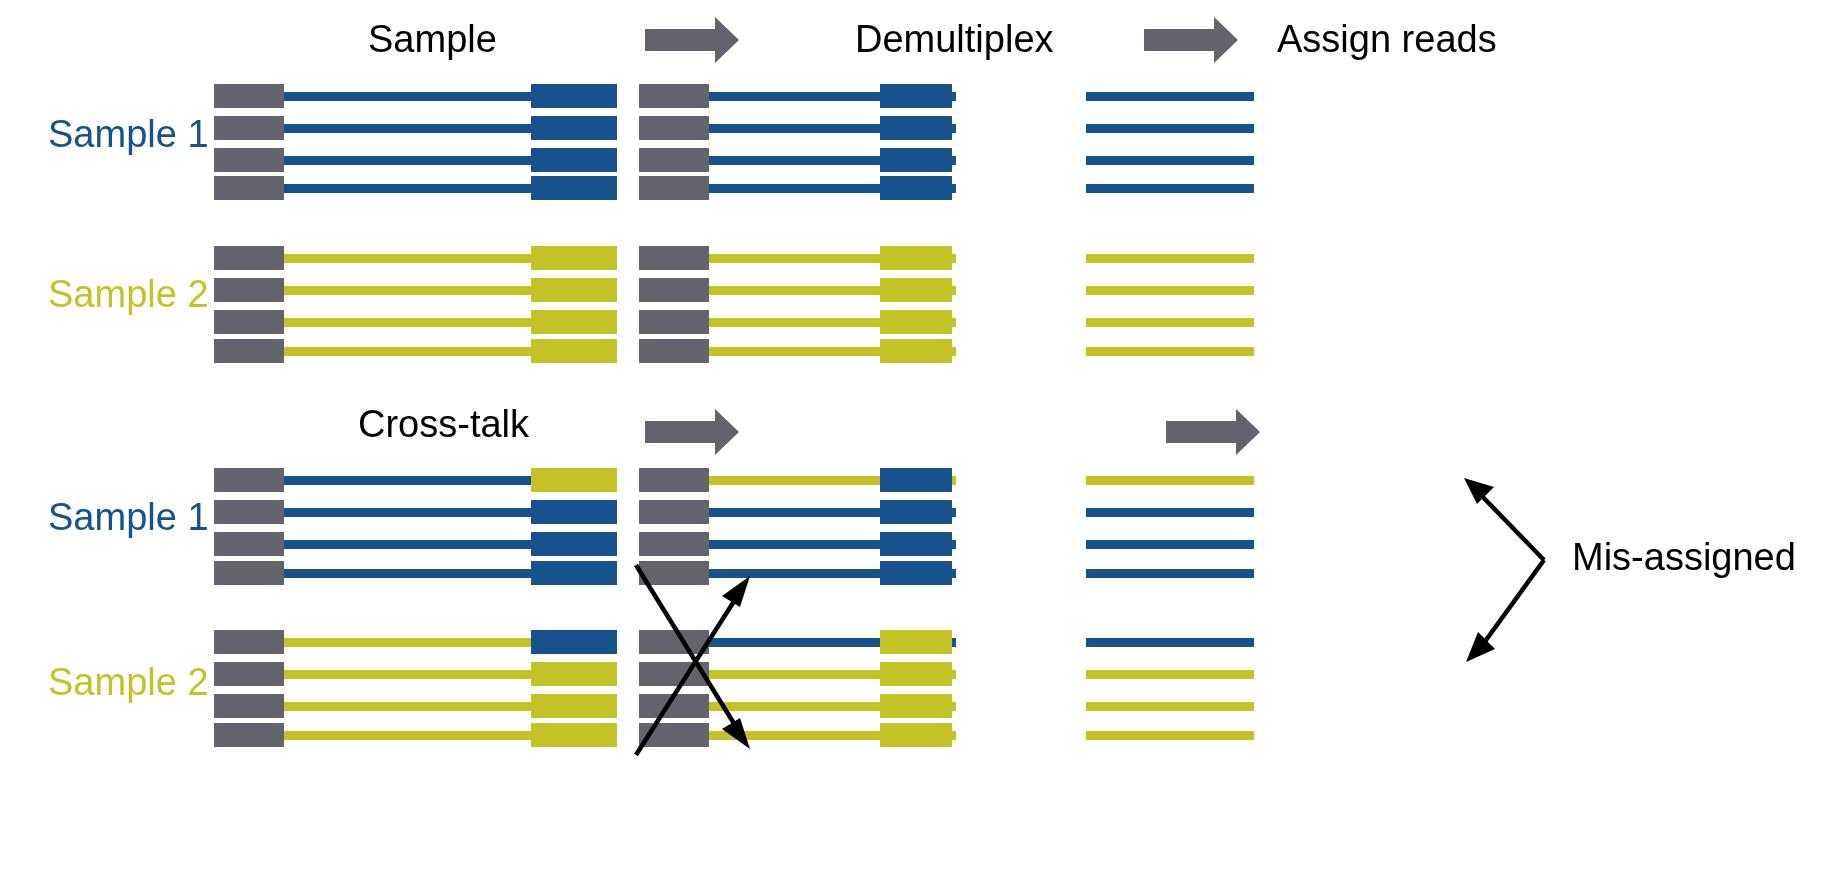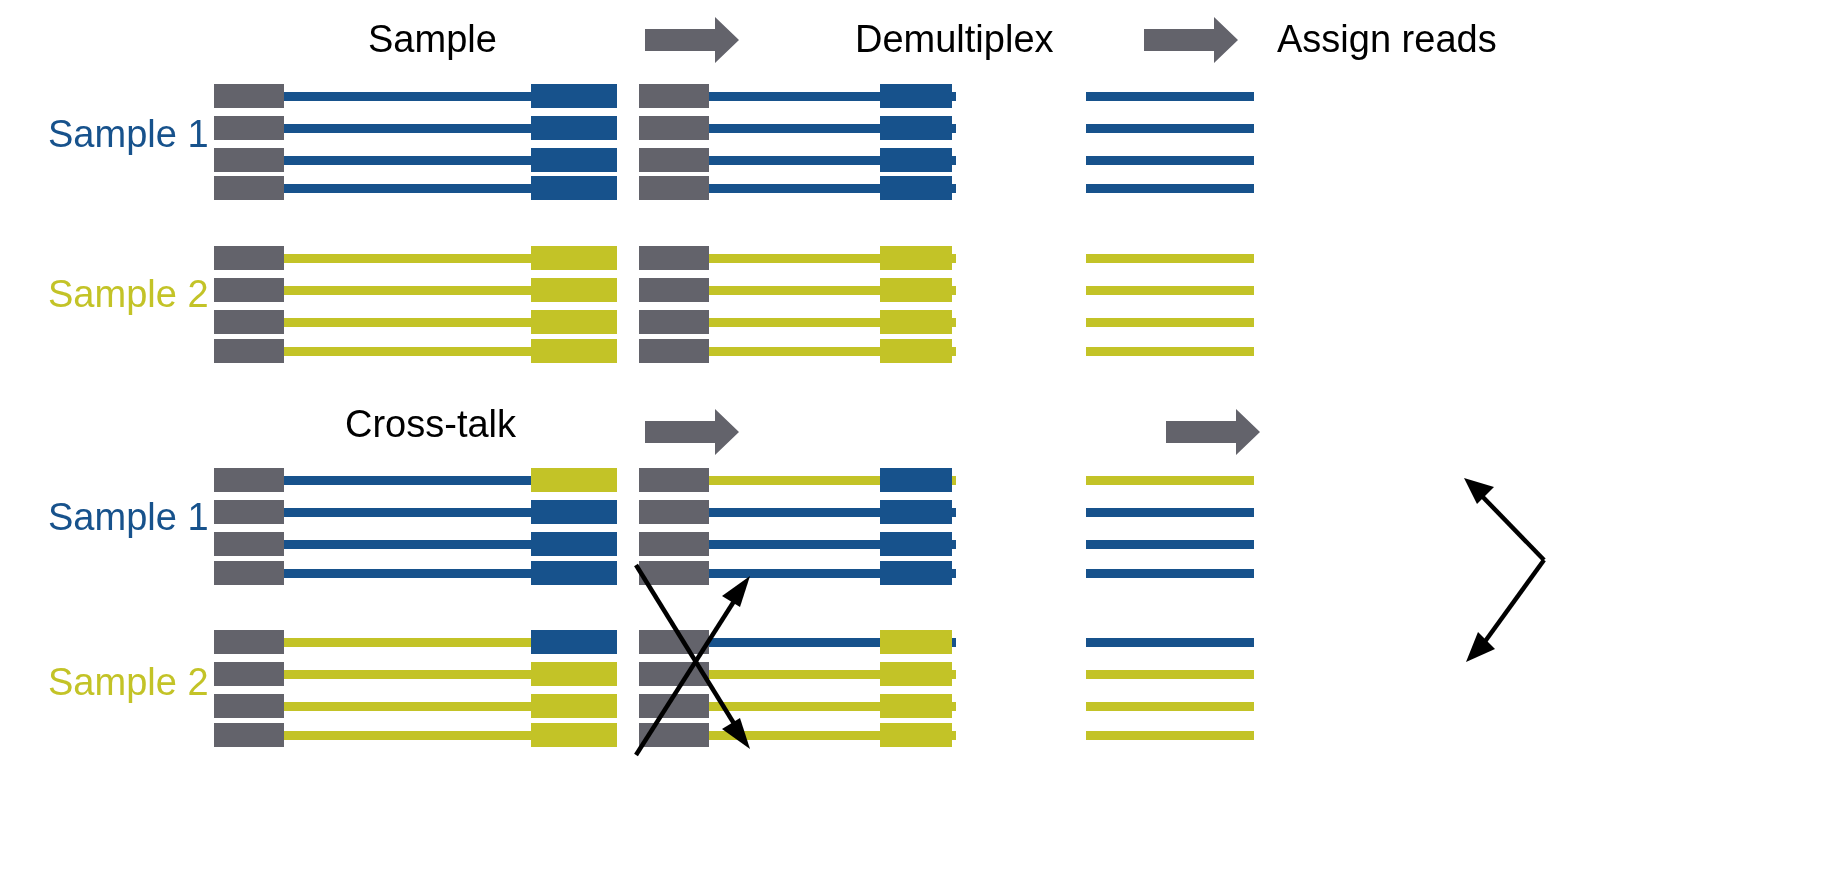--- a/index.html
+++ b/index.html
@@ -47,27 +47,28 @@
   }
 </style>
 </head>
 <body>
 
 <div id="canvas">
 
   <div class="hdr" style="left:368px; top:20px;">Sample</div>
   <div class="hdr" style="left:855px; top:20px;">Demultiplex</div>
   <div class="hdr" style="left:1277px; top:20px;">Assign reads</div>
-  <div class="hdr" style="left:345px; top:405px;">Cross-talk</div>
+  <div class="hdr" style="left:358px; top:405px;">Cross-talk</div>
 
   <div class="sample-label" style="left:48px; top:115px; color:#17528c;">Sample 1</div>
   <div class="sample-label" style="left:48px; top:275px; color:#c3c327;">Sample 2</div>
   <div class="sample-label" style="left:48px; top:498px; color:#17528c;">Sample 1</div>
   <div class="sample-label" style="left:48px; top:663px; color:#c3c327;">Sample 2</div>
 
+  <div class="misassigned-label" style="left:1572px; top:538px;">Mis-assigned</div>
 
   <div id="reads-layer">
       <div style="position: absolute; left: 214px; top: 84px; width: 70px; height: 24px; background: rgb(99, 99, 107);"></div>
       <div style="position: absolute; left: 284px; top: 92px; width: 247px; height: 9px; background: rgb(23, 82, 140);"></div>
       <div style="position: absolute; left: 531px; top: 84px; width: 86px; height: 24px; background: rgb(23, 82, 140);"></div>
       <div style="position: absolute; left: 214px; top: 116px; width: 70px; height: 24px; background: rgb(99, 99, 107);"></div>
       <div style="position: absolute; left: 284px; top: 124px; width: 247px; height: 9px; background: rgb(23, 82, 140);"></div>
       <div style="position: absolute; left: 531px; top: 116px; width: 86px; height: 24px; background: rgb(23, 82, 140);"></div>
       <div style="position: absolute; left: 214px; top: 148px; width: 70px; height: 24px; background: rgb(99, 99, 107);"></div>
       <div style="position: absolute; left: 284px; top: 156px; width: 247px; height: 9px; background: rgb(23, 82, 140);"></div>

